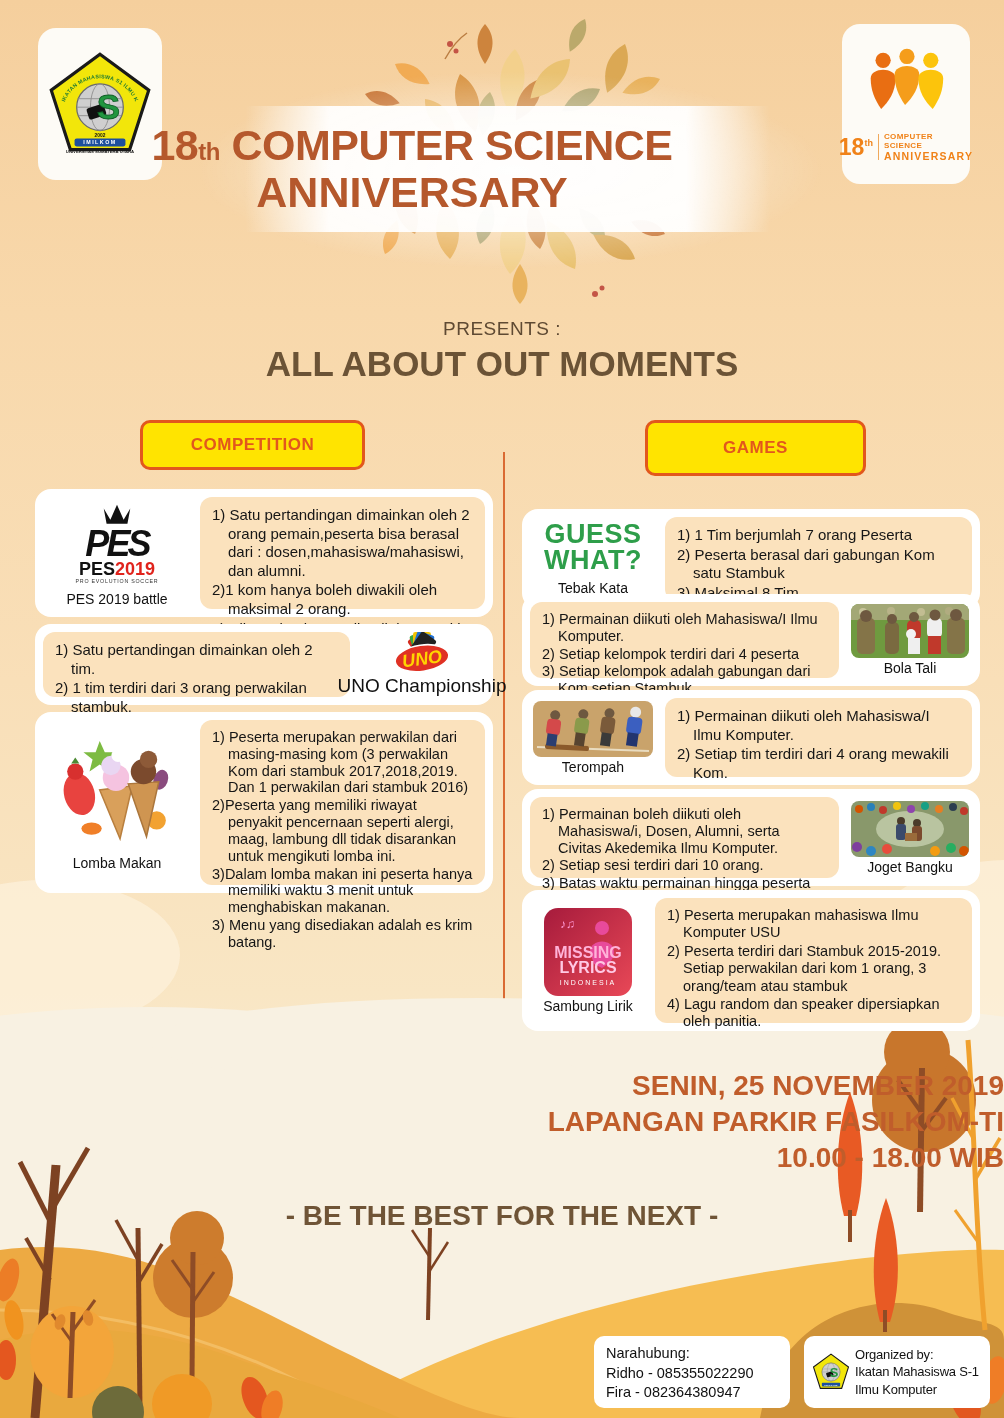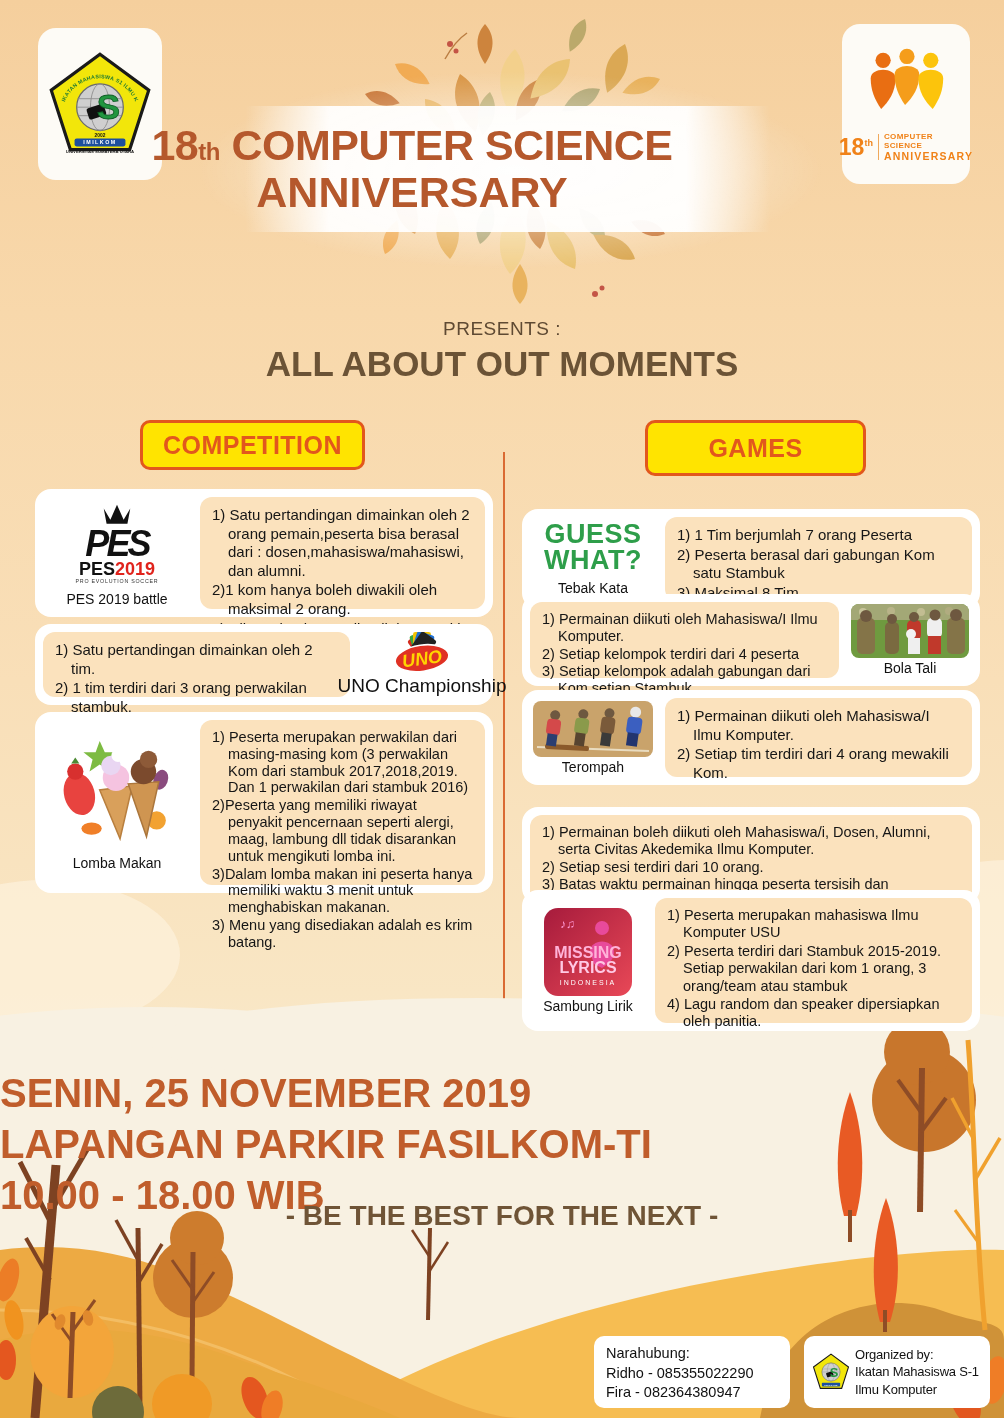--- a/index.html
+++ b/index.html
@@ -25,37 +25,37 @@
     background:radial-gradient(ellipse at center,rgba(255,255,255,.75) 0%,rgba(255,255,255,0) 70%);}
   .title{position:absolute;left:0;top:122px;width:824px;text-align:center;color:#b5582c;font-weight:bold;line-height:1.1;}
   .t-line1{font-size:43px;letter-spacing:-.5px;}
   .t-th{font-size:24px;}
   .t-line2{font-size:43px;}
   
   .kicker{position:absolute;left:0;top:318px;width:1004px;text-align:center;font-size:19px;color:#5f4a33;letter-spacing:.5px;}
   .bigtitle{position:absolute;left:0;top:344px;width:1004px;text-align:center;font-size:35px;font-weight:bold;color:#6b5336;}
   
   .btn{position:absolute;background:#ffe400;border:3px solid #e2571d;border-radius:10px;color:#e2571d;
-    font-weight:bold;font-size:25px;display:flex;align-items:center;justify-content:center;letter-spacing:.5px;box-sizing:border-box;}
+    font-weight:bold;font-size:17px;display:flex;align-items:center;justify-content:center;letter-spacing:.5px;box-sizing:border-box;}
   .btn.comp{left:140px;top:420px;width:225px;height:50px;}
   .btn.games{left:645px;top:420px;width:221px;height:56px;}
   .divider-v{position:absolute;left:503px;top:452px;width:2px;height:583px;background:#da6a33;}
   
   .card{position:absolute;background:#ffffff;border-radius:16px;padding:8px;display:flex;gap:9px;box-sizing:border-box;}
   .media{flex:0 0 auto;display:flex;flex-direction:column;align-items:center;justify-content:center;}
   .caption{font-size:14px;color:#111;text-align:center;margin-top:2px;white-space:nowrap;}
   .panel{flex:1 1 auto;background:#fbe2bd;border-radius:12px;padding:9px 12px;font-size:15px;color:#161616;line-height:1.24;box-sizing:border-box;}
   .panel.tight{font-size:14.5px;line-height:1.16;}
   .rule{padding-left:16px;text-indent:-16px;margin-bottom:1px;}
   .photo{border-radius:8px;display:block;}
   .gw{color:#2e9e4a;font-weight:800;font-size:27px;line-height:.95;letter-spacing:.5px;text-align:center;}
   
   .cloud{position:absolute;background:rgba(253,243,222,.65);border-radius:50%;}
   
-  .event{position:absolute;left:0;top:1068px;width:1004px;text-align:left;color:#c05d2b;font-weight:bold;font-size:40px;line-height:1.28;z-index:5;}
+  .event{position:absolute;left:0;top:1068px;width:1004px;text-align:right;color:#c05d2b;font-weight:bold;font-size:28px;line-height:1.28;z-index:5;}
   .tagline{position:absolute;left:0;top:1200px;width:1004px;text-align:center;color:#6f5436;font-weight:bold;font-size:28px;z-index:5;}
   
   .landscape{position:absolute;left:0;top:980px;width:1004px;height:438px;z-index:1;}
   
   .foot-box{position:absolute;background:#fff;border-radius:10px;box-sizing:border-box;z-index:6;}
   .contact-box{left:594px;top:1336px;width:196px;height:72px;padding:8px 12px;font-size:14.5px;color:#111;line-height:1.36;}
   .organizer-box{left:804px;top:1336px;width:186px;height:72px;padding:7px 8px;display:flex;align-items:center;gap:5px;font-size:13px;color:#111;line-height:1.32;}
   .organizer-text{letter-spacing:-.2px;}
   .z2{z-index:2;}
 </style>
@@ -310,21 +310,21 @@
           </g>
       </svg>
       <div class="caption">Terompah</div>
     </div>
     <div class="panel">
       <div class="rule">1) Permainan diikuti oleh Mahasiswa/I Ilmu Komputer.</div>
       <div class="rule">2) Setiap tim terdiri dari 4 orang mewakili Kom.</div>
     </div>
   </div>
 
-  <div class="card z2" style="left:522px;top:807px;width:458px;height:97px;flex-direction:column;">
+  <div class="card z2" style="left:522px;top:789px;width:458px;height:97px;">
     <div class="panel tight">
       <div class="rule">1) Permainan boleh diikuti oleh Mahasiswa/i, Dosen, Alumni, serta Civitas Akedemika Ilmu Komputer.</div>
       <div class="rule">2) Setiap sesi terdiri dari 10 orang.</div>
       <div class="rule">3) Batas waktu permainan hingga peserta tersisih dan menyisakan 1 orang.</div>
     </div>
     <div class="media" style="width:124px;">
       <svg class="photo" width="118" height="56" viewBox="0 0 118 56">
         <rect width="118" height="56" fill="#89986b"></rect>
         <ellipse cx="59" cy="28" rx="34" ry="18" fill="#b9c4a0"></ellipse>
         <circle cx="8" cy="8" r="4" fill="#d35400"></circle>

